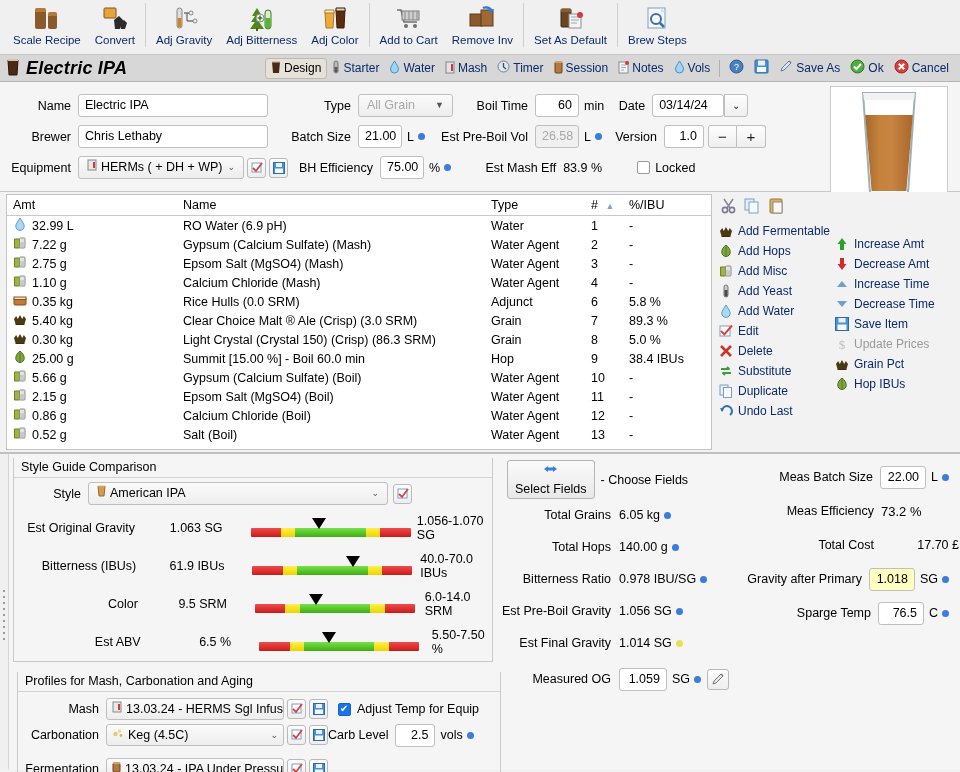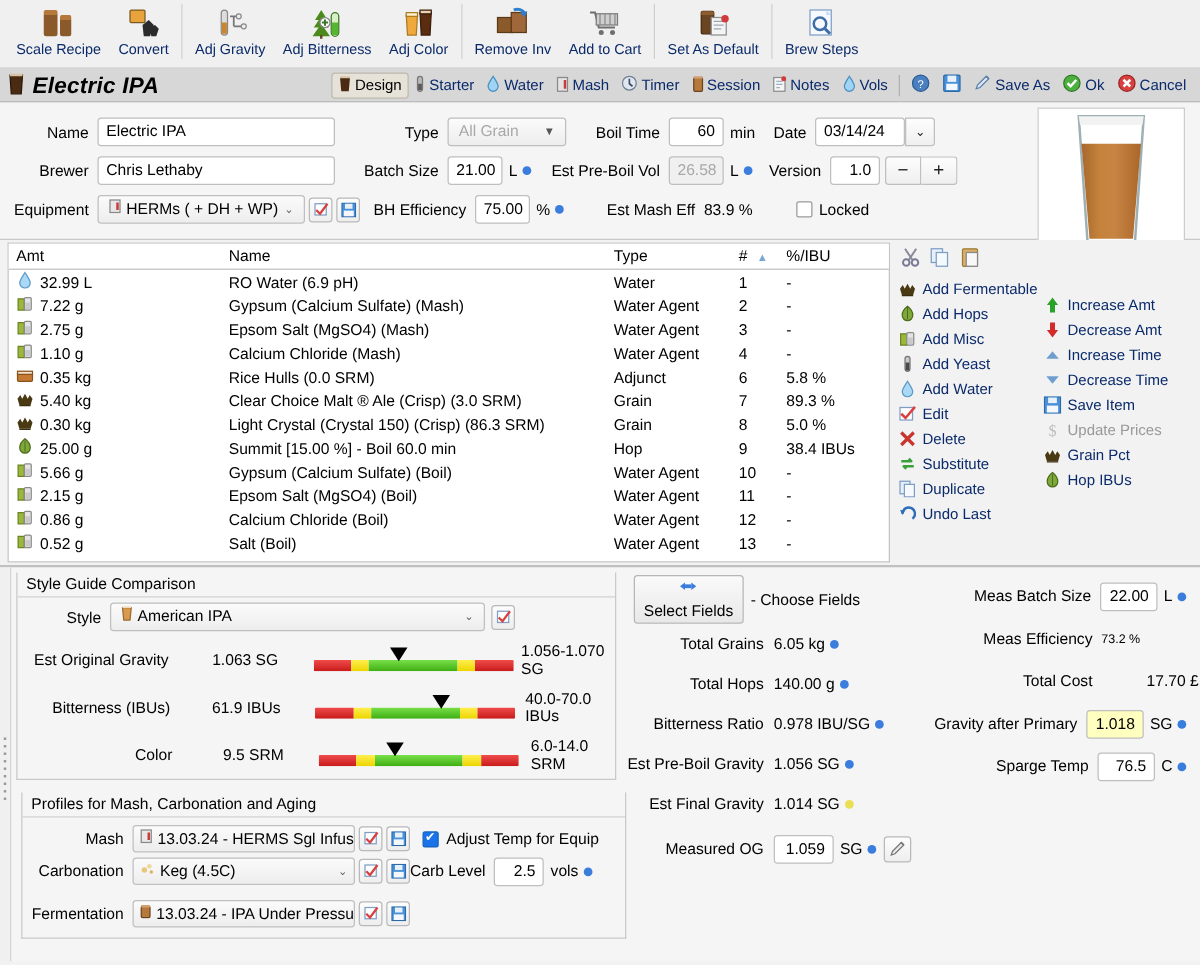--- a/index.html
+++ b/index.html
@@ -256,39 +256,39 @@
             <path d="M16 6h9l-1 18h-7z" fill="#5a2d10" stroke="#3a1c08"></path>
             <path d="M16 4h9v3h-9z" fill="#e8d3b5" stroke="#3a1c08"></path>
           </svg>
       </span>
       <span class="lbl">Adj Color</span>
     </div>
     <div class="tb-sep"></div>
     <div class="tb-item">
       <span class="ic">
         <svg width="30" height="28" viewBox="0 0 30 28">
-            <rect x="3" y="10" width="12" height="12" fill="#8b5a2b" stroke="#5d3a16"></rect>
-            <rect x="14" y="6" width="12" height="16" fill="#a0683a" stroke="#5d3a16"></rect>
-            <path d="M16 4a7 7 0 019 3" stroke="#2f7fd0" stroke-width="2.4" fill="none"></path>
-            <path d="M27 5l-2.5 4.5L21 6z" fill="#2f7fd0"></path>
-          </svg>
-      </span>
-      <span class="lbl">Remove Inv</span>
-    </div>
-    <div class="tb-item">
-      <span class="ic">
-        <svg width="30" height="28" viewBox="0 0 30 28">
             <path d="M3 6h4l3 12h13" stroke="#6f6f6f" stroke-width="1.6" fill="none"></path>
             <rect x="8" y="7" width="17" height="9" fill="#cfcfcf" stroke="#7c7c7c"></rect>
             <path d="M11 7v9M15 7v9M19 7v9M23 7v9" stroke="#8a8a8a"></path>
             <circle cx="12" cy="22" r="2" fill="#6f6f6f"></circle>
             <circle cx="21" cy="22" r="2" fill="#6f6f6f"></circle>
           </svg>
       </span>
       <span class="lbl">Add to Cart</span>
+    </div>
+    <div class="tb-item">
+      <span class="ic">
+        <svg width="30" height="28" viewBox="0 0 30 28">
+            <rect x="3" y="10" width="12" height="12" fill="#8b5a2b" stroke="#5d3a16"></rect>
+            <rect x="14" y="6" width="12" height="16" fill="#a0683a" stroke="#5d3a16"></rect>
+            <path d="M16 4a7 7 0 019 3" stroke="#2f7fd0" stroke-width="2.4" fill="none"></path>
+            <path d="M27 5l-2.5 4.5L21 6z" fill="#2f7fd0"></path>
+          </svg>
+      </span>
+      <span class="lbl">Remove Inv</span>
     </div>
     <div class="tb-sep"></div>
     <div class="tb-item">
       <span class="ic">
         <svg width="30" height="28" viewBox="0 0 30 28">
             <rect x="5" y="5" width="10" height="18" rx="1" fill="#6b4421" stroke="#412813"></rect>
             <rect x="5" y="5" width="10" height="3" fill="#8c5d2f"></rect>
             <rect x="13" y="10" width="12" height="14" fill="#f4f4f4" stroke="#8e8e8e"></rect>
             <path d="M15 13h8M15 16h8M15 19h6" stroke="#9aa6b5"></path>
             <circle cx="24" cy="11" r="3" fill="#d23b3b"></circle>
@@ -964,20 +964,35 @@
                 <span class="bar">
                   <span class="seg-red" style="width:19%"></span>
                   <span class="seg-yel" style="width:9%"></span>
                   <span class="seg-grn" style="width:44%"></span>
                   <span class="seg-yel" style="width:9%"></span>
                   <span class="seg-red" style="width:19%"></span>
                 </span>
                 <span class="marker" style="left:44%"></span>
               </span>
               <span class="barrange">6.0-14.0 SRM</span>
+            </div>
+            <div class="barrow">
+              <span class="barlabel">Est ABV</span>
+              <span class="barval">6.5 %</span>
+              <span class="barholder">
+                <span class="bar">
+                  <span class="seg-red" style="width:19%"></span>
+                  <span class="seg-yel" style="width:9%"></span>
+                  <span class="seg-grn" style="width:44%"></span>
+                  <span class="seg-yel" style="width:9%"></span>
+                  <span class="seg-red" style="width:19%"></span>
+                </span>
+                <span class="marker" style="left:49%"></span>
+              </span>
+              <span class="barrange">5.50-7.50 %</span>
             </div>
           </div>
       </div>
 
       <div class="profiles">
         <div class="group">
           <div class="grouphdr">Profiles for Mash, Carbonation and Aging</div>
           <div style="padding:4px 0 6px 0">
             <div class="prow">
               <span class="plabel">Mash</span>
@@ -1117,21 +1132,21 @@
     <div class="rightpanel">
       <div class="rrow">
         <span class="rlabel">Meas Batch Size</span>
         <div class="inp num" style="width:46px">22.00</div>
         <span class="unit">L</span>
         <span class="dot blue"></span>
         <span style="width:10px"></span>
       </div>
       <div class="rrow">
         <span class="rlabel">Meas Efficiency</span>
-        <span style="font-size:10px;width:78px;text-align:left">73.2 %</span>
+        <span style="font-size:13px;width:78px;text-align:left">73.2 %</span>
       </div>
       <div class="rrow">
         <span class="rlabel">Total Cost</span>
         <span style="font-size:12.5px;width:78px;text-align:right">17.70 £</span>
       </div>
       <div class="rrow">
         <span class="rlabel">Gravity after Primary</span>
         <div class="inp num yellow" style="width:46px">1.018</div>
         <span class="unit">SG</span>
         <span class="dot blue"></span>

